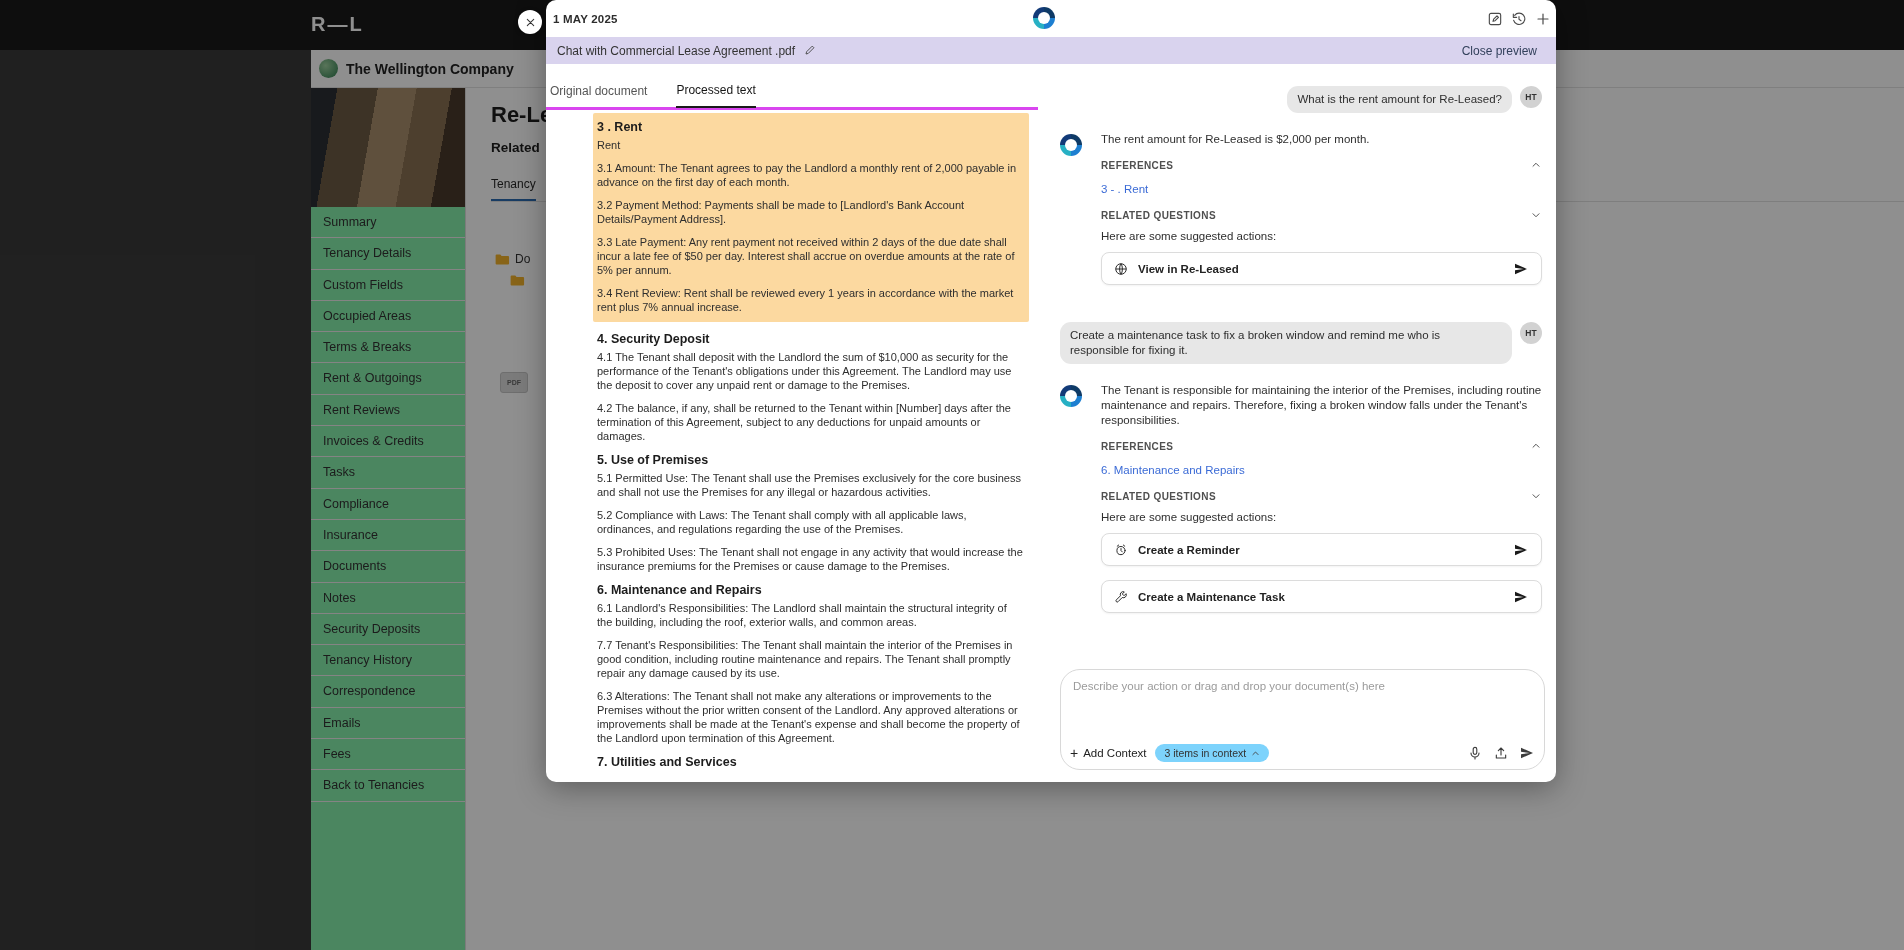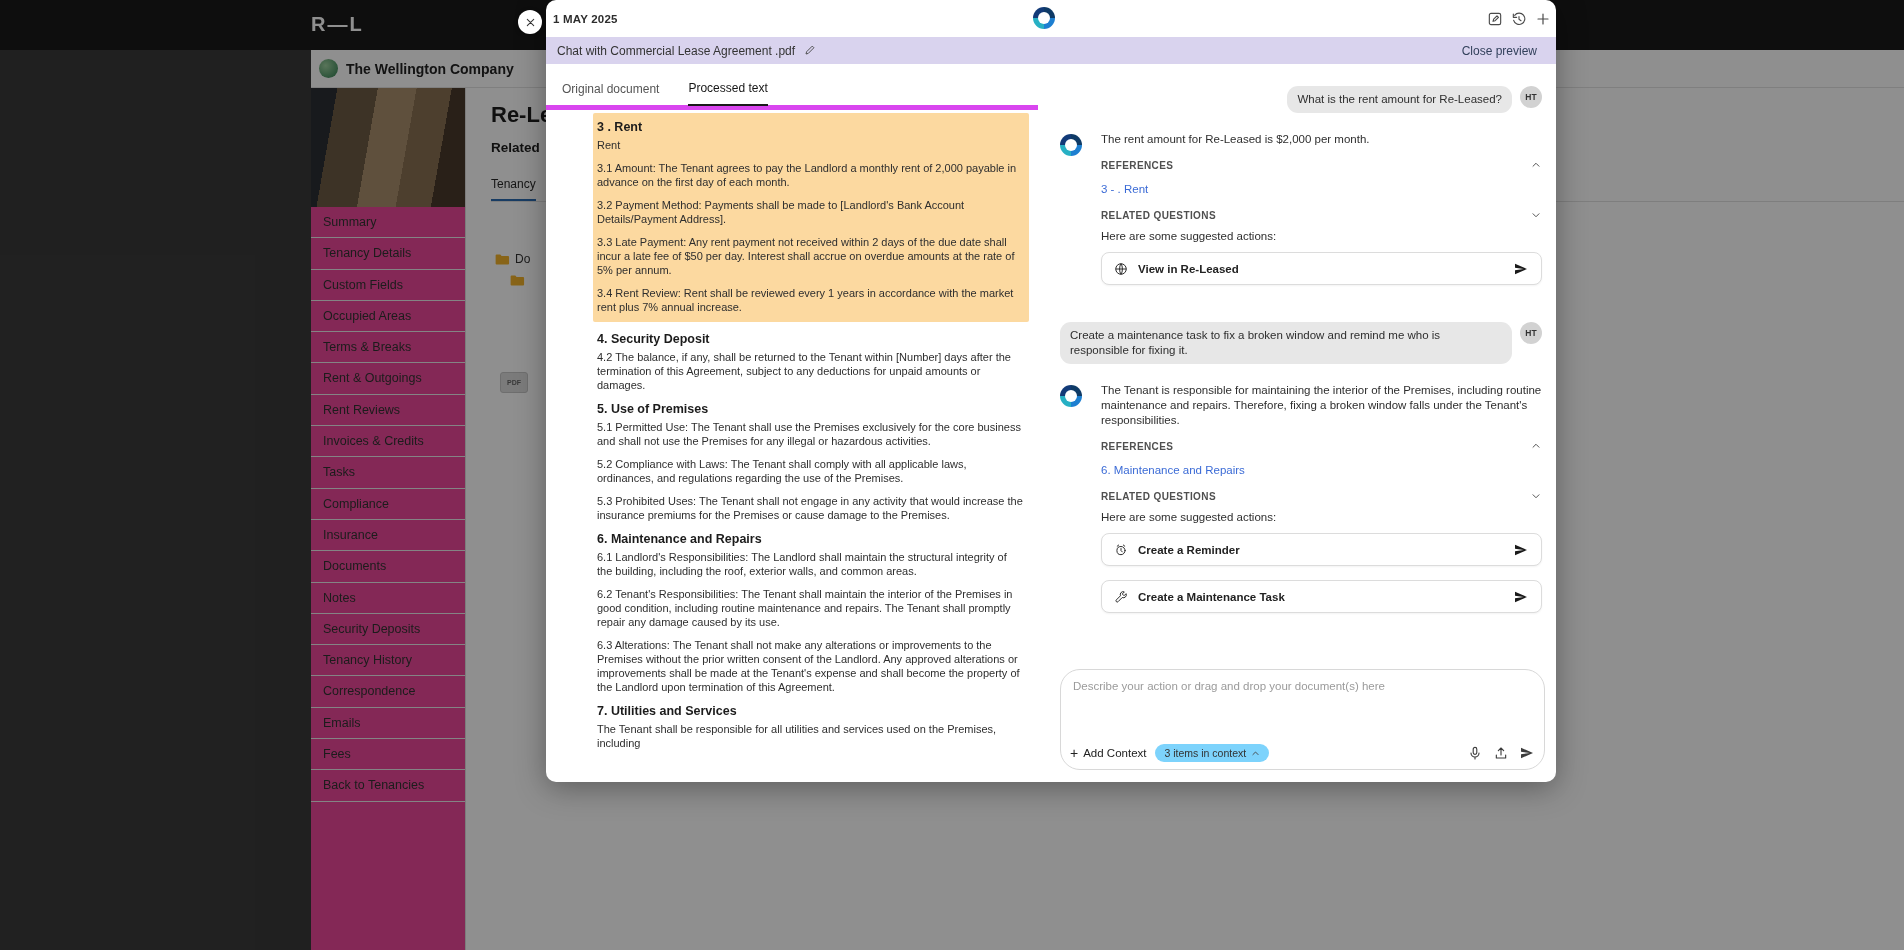--- a/index.html
+++ b/index.html
@@ -7,21 +7,21 @@
   .stage { position:relative; width:1904px; height:950px; overflow:hidden; background:#3a3a3a; }
 
   
   .bg-app { position:absolute; inset:0; z-index:0; }
   .bg-topbar { position:absolute; top:0; left:0; width:100%; height:50px; background:#191919; }
   .bg-logo { position:absolute; left:311px; top:13px; color:#fff; font-size:20px; font-weight:700; letter-spacing:2px; }
   .bg-content { position:absolute; top:50px; left:311px; right:0; bottom:0; background:#fff; }
   .bg-company { height:38px; border-bottom:1px solid #e2e2e2; display:flex; align-items:center; gap:8px; padding-left:8px; background:#fff; }
   .bg-company-avatar { width:19px; height:19px; border-radius:50%; background:radial-gradient(circle at 35% 35%, #9fd0a0, #2e7d4f); flex:0 0 auto; }
   .bg-company-name { font-size:14px; font-weight:700; color:#222; }
-  .bg-sidebar { position:absolute; top:38px; left:0; width:155px; bottom:0; background:#ec4899; border-right:1px solid #dedede; overflow:hidden; }
+  .bg-sidebar { position:absolute; top:38px; left:0; width:155px; bottom:0; background:#86efac; border-right:1px solid #dedede; overflow:hidden; }
   .bg-photo { width:155px; height:119px;
     background:linear-gradient(100deg,#2b2f35 0 15%,#6e5b45 15% 38%,#a98f6e 38% 60%,#8a7052 60% 80%,#4a3a2b 80% 100%);
   }
   .bg-nav-item { height:31.3px; line-height:31.3px; padding-left:12px; font-size:12.5px; color:#333; border-bottom:1px solid #ececec; white-space:nowrap; overflow:hidden; cursor:pointer; }
   .bg-main { position:absolute; top:38px; left:155px; right:0; bottom:0; background:#fff; }
   .bg-title { position:absolute; left:25px; top:14px; font-size:22px; font-weight:700; color:#1d1d1d; white-space:nowrap; }
   .bg-related { position:absolute; left:25px; top:52px; font-size:13.5px; font-weight:700; color:#1d1d1d; }
   .bg-tabs { position:absolute; left:25px; top:86px; right:0; height:28px; border-bottom:1px solid #e0e0e0; }
   .bg-tab { display:inline-block; font-size:12px; color:#2a2a2a; padding-bottom:8px; border-bottom:2px solid #2b6cb0; }
   .bg-folder-row { position:absolute; left:29px; top:164px; display:flex; align-items:center; gap:5px; font-size:12px; color:#333; }
@@ -51,21 +51,21 @@
   .m-titlebar { height:27px; background:var(--accent_lavender,#d9d3ee); display:flex; align-items:center; }
   .m-title { padding-left:11px; font-size:12px; color:#333; }
   .edit-btn { background:none; border:none; color:#444; margin-left:8px; cursor:pointer; width:13px; height:13px; padding:0; }
   .edit-btn svg { width:12px; height:12px; }
   .close-preview { margin-left:auto; margin-right:19px; font-size:12px; color:#33415c; cursor:pointer; text-decoration:none; }
 
   .m-body { position:absolute; top:64px; left:0; right:0; bottom:0; }
 
   
   .doc-pane { position:absolute; left:0; top:0; width:492px; bottom:0; }
-  .doc-tabs { height:46px; display:flex; align-items:flex-end; gap:29px; padding-left:16px; border-bottom:5px solid #d946ef; }
+  .doc-tabs { height:46px; display:flex; align-items:flex-end; gap:29px; padding-left:4px; border-bottom:3px solid #d946ef; }
   .doc-tab { font-size:12px; color:#555; padding-bottom:9px; cursor:pointer; }
   .doc-tab.active { color:#161616; border-bottom:2px solid #1a1a1a; margin-bottom:-1px; }
   .doc-scroll { position:absolute; top:47px; left:0; right:0; height:663px; overflow:hidden; padding:2px 13px 0 19px;margin-left:32px; }
   .doc-h { font-size:12.5px; font-weight:700; color:#1c1c1c; margin:10px 0 4px; }
   .doc-p { font-size:11px; line-height:14px; color:#2e2e2e; margin:0 0 9px; }
   .doc-highlight { background:var(--highlight,#fcd9a0); margin:0 -4px 9px; padding:7px 4px 1px; border-radius:2px; }
   .doc-highlight .doc-h:first-child { margin-top:0; }
   .doc-highlight .doc-p:last-child { margin-bottom:7px; }
 
   
@@ -215,28 +215,29 @@
         <div class="doc-scroll">
           <div class="doc-highlight">
             <div class="doc-h">3 . Rent</div>
             <div class="doc-p">Rent</div>
             <div class="doc-p">3.1 Amount: The Tenant agrees to pay the Landlord a monthly rent of 2,000 payable in advance on the first day of each month.</div>
             <div class="doc-p">3.2 Payment Method: Payments shall be made to [Landlord's Bank Account Details/Payment Address].</div>
             <div class="doc-p">3.3 Late Payment: Any rent payment not received within 2 days of the due date shall incur a late fee of $50 per day. Interest shall accrue on overdue amounts at the rate of 5% per annum.</div>
             <div class="doc-p">3.4 Rent Review: Rent shall be reviewed every 1 years in accordance with the market rent plus 7% annual increase.</div>
           </div>
           <div class="doc-h">4. Security Deposit</div>
+          <div class="doc-p">4.1 The Tenant shall deposit with the Landlord the sum of $10,000 as security for the performance of the Tenant's obligations under this Agreement. The Landlord may use the deposit to cover any unpaid rent or damage to the Premises.</div>
           <div class="doc-p">4.2 The balance, if any, shall be returned to the Tenant within [Number] days after the termination of this Agreement, subject to any deductions for unpaid amounts or damages.</div>
           <div class="doc-h">5. Use of Premises</div>
           <div class="doc-p">5.1 Permitted Use: The Tenant shall use the Premises exclusively for the core business and shall not use the Premises for any illegal or hazardous activities.</div>
           <div class="doc-p">5.2 Compliance with Laws: The Tenant shall comply with all applicable laws, ordinances, and regulations regarding the use of the Premises.</div>
           <div class="doc-p">5.3 Prohibited Uses: The Tenant shall not engage in any activity that would increase the insurance premiums for the Premises or cause damage to the Premises.</div>
           <div class="doc-h">6. Maintenance and Repairs</div>
           <div class="doc-p">6.1 Landlord's Responsibilities: The Landlord shall maintain the structural integrity of the building, including the roof, exterior walls, and common areas.</div>
-          <div class="doc-p">6.2 Tenant's Responsibilities: The Tenant shall maintain the interior of the Premises in good condition, including routine maintenance and repairs. The Tenant shall promptly repair any damage caused by its use.</div>
+          <div class="doc-p">7.7 Tenant's Responsibilities: The Tenant shall maintain the interior of the Premises in good condition, including routine maintenance and repairs. The Tenant shall promptly repair any damage caused by its use.</div>
           <div class="doc-p">6.3 Alterations: The Tenant shall not make any alterations or improvements to the Premises without the prior written consent of the Landlord. Any approved alterations or improvements shall be made at the Tenant's expense and shall become the property of the Landlord upon termination of this Agreement.</div>
           <div class="doc-h">7. Utilities and Services</div>
           <div class="doc-p">The Tenant shall be responsible for all utilities and services used on the Premises, including</div>
         </div>
       </div>
 
       <div class="chat-pane">
 
         <div class="msg-user">
           <div class="bubble">What is the rent amount for Re-Leased?</div>

